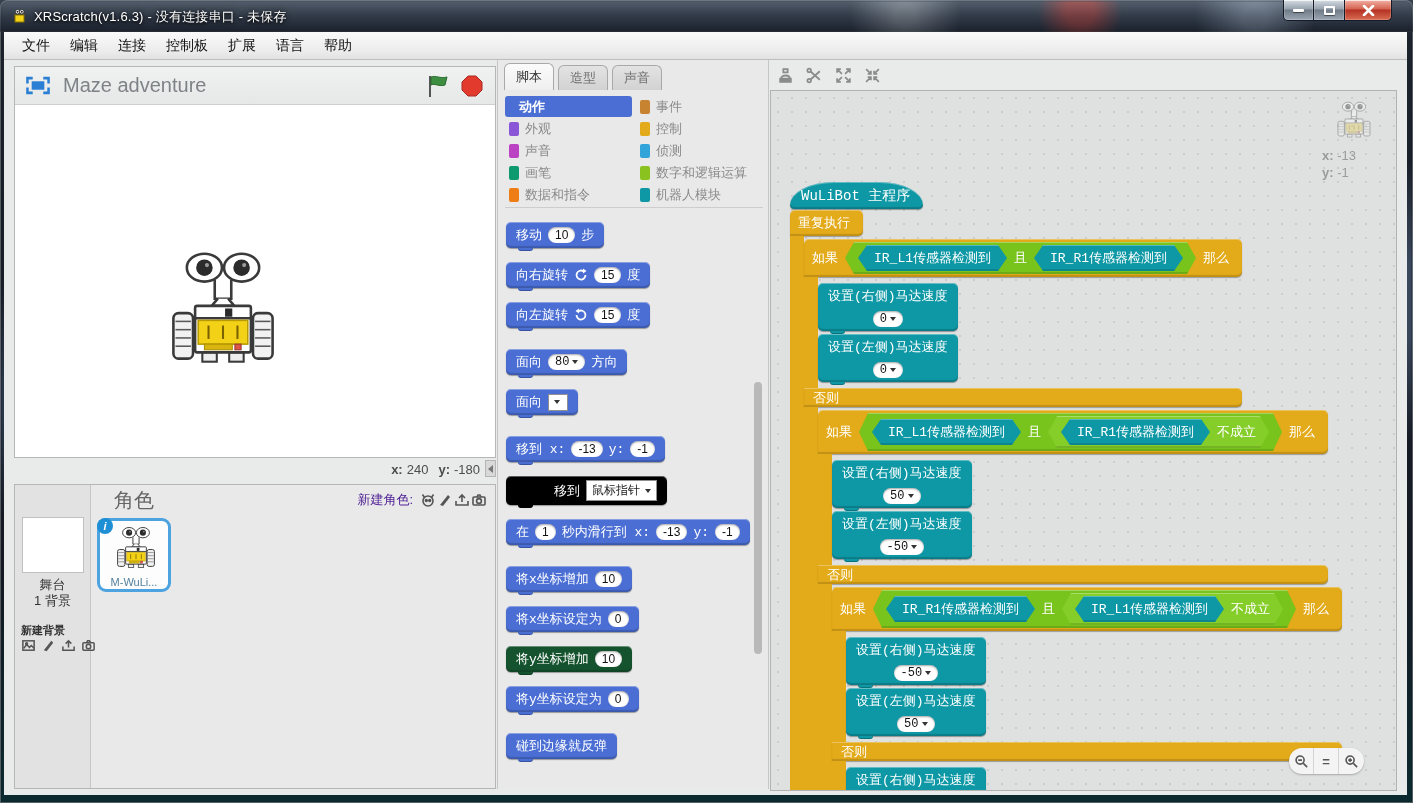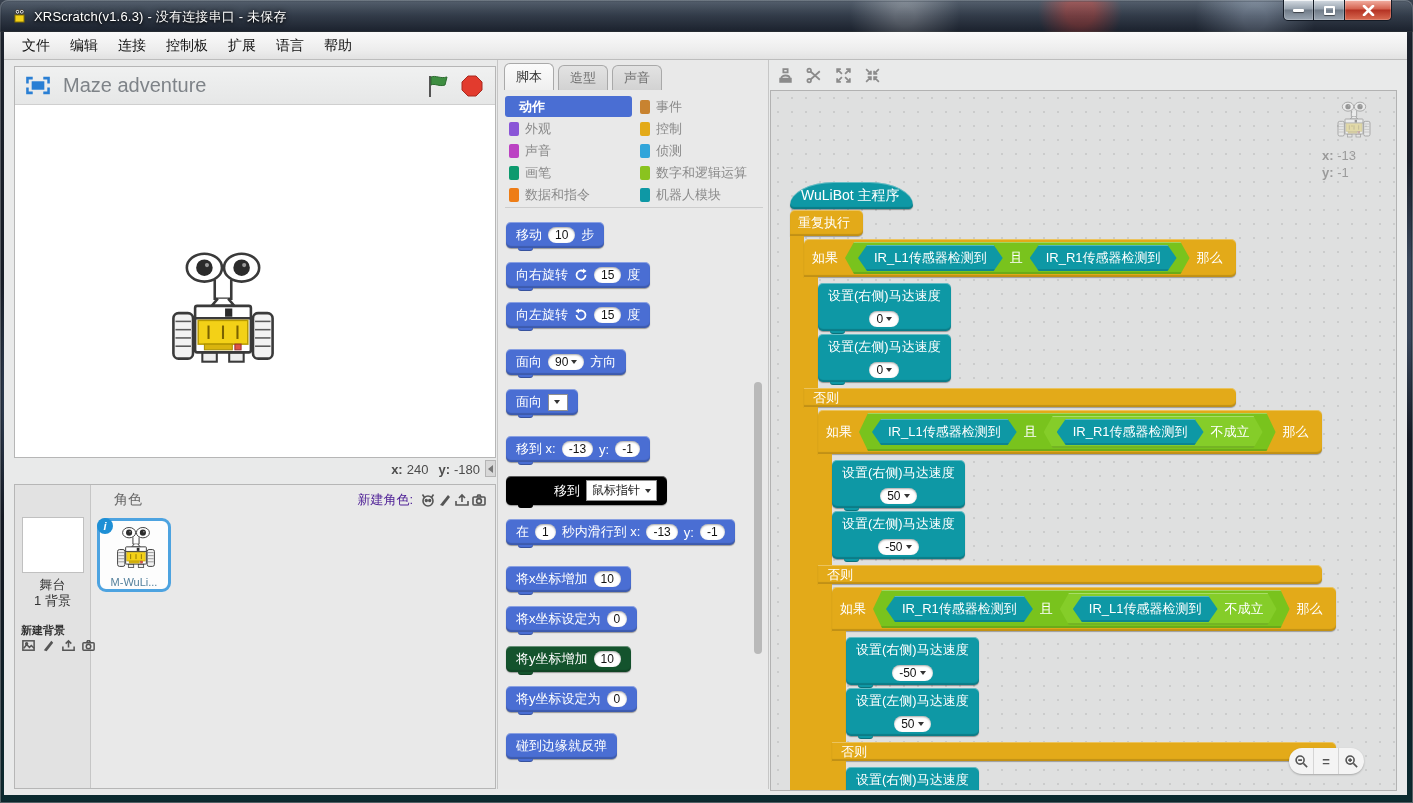--- a/index.html
+++ b/index.html
@@ -58,21 +58,21 @@
   .tri-left { width:0; height:0; border-top:4px solid transparent; border-bottom:4px solid transparent; border-right:5px solid #777; }
   
   .sprite-panel { left:10px; top:424px; width:482px; height:305px; background:#e9e9e9; }
   .sprite-left { position:absolute; left:0; top:0; width:76px; height:100%; background:#e2e2e2; border-right:1px solid #c6c6c6; }
   .stage-thumb-box { position:absolute; left:7px; top:32px; width:62px; height:56px; background:#fff; border:1px solid #c0c0c0; }
   .stage-thumb-label { position:absolute; left:0; top:92px; width:100%; text-align:center; font-size:13px; color:#333; line-height:16px; }
   .new-backdrop-label { position:absolute; left:6px; top:138px; font-size:11px; font-weight:bold; color:#333; }
   .backdrop-icons { position:absolute; left:5px; top:152px; display:flex; gap:3px; }
   .mini-icon { width:17px; height:17px; display:flex; align-items:center; justify-content:center; }
   .sprite-right-header { position:absolute; left:77px; top:0; right:0; height:30px; display:flex; align-items:center; padding:0 8px; }
-  .sprites-title { font-size:14px; color:#666; margin-left:14px; flex:1; }
+  .sprites-title { font-size:20px; color:#666; margin-left:14px; flex:1; }
   .new-sprite-label { font-size:13px; color:#4c1d95; margin-right:6px; }
   .sprite-card { position:absolute; left:82px; top:33px; width:74px; height:74px; border:3px solid #4da3e0; border-radius:9px;
     background:#fdfdfd; }
   .sprite-card svg { position:absolute; left:13px; top:4px; width:46px; height:46px; }
   .sprite-card-name { position:absolute; bottom:1px; width:100%; text-align:center; font-size:11px; color:#54809c; }
   .info-badge { position:absolute; left:-3px; top:-3px; width:16px; height:16px; border-radius:50%; background:#1e8fd5;
     color:#fff; font-size:11px; font-weight:bold; text-align:center; line-height:16px; font-style:italic; }
   
   .palette-panel { position:absolute; left:493px; top:0; width:272px; height:729px; background:#e9e9e9;
     border-left:1px solid #c6c6c6; border-right:1px solid #c6c6c6; }
@@ -130,21 +130,21 @@
   .celse { display:flex; align-items:center; height:19px; padding:0 9px; border-radius:0 5px 5px 0; width:auto;
     box-shadow:inset 0 1px 0 rgba(255,255,255,.3), inset 0 -2px 1px rgba(0,0,0,.15), 0 1px 1px rgba(0,0,0,.3); }
   .cclose { height:15px; border-radius:0 5px 5px 5px; width:auto; display:flex; align-items:center; padding-left:7px;
     box-shadow:inset 0 1px 0 rgba(255,255,255,.3), inset 0 -2px 1px rgba(0,0,0,.15), 0 1px 1px rgba(0,0,0,.3); }
   .hex { display:inline-flex; align-items:center; white-space:nowrap; color:#fff;
     box-shadow:inset 0 1px 0 rgba(255,255,255,.3), inset 0 -2px 0 rgba(0,0,0,.12); }
   .hex.op { gap:7px; padding:3px 13px; font-size:13px;
     clip-path:polygon(9px 0,calc(100% - 9px) 0,100% 50%,calc(100% - 9px) 100%,9px 100%,0 50%); }
   .hex.sensor { padding:4px 16px; font-size:13px;
     clip-path:polygon(9px 0,calc(100% - 9px) 0,100% 50%,calc(100% - 9px) 100%,9px 100%,0 50%); }
-  .btext { white-space:nowrap; }
+  .btext { white-space:nowrap;font-family:Liberation Mono, monospace; }
 </style>
 </head>
 <body>
 
 <svg width="0" height="0" style="position:absolute">
   <symbol id="robot" viewBox="0 0 120 112">
     <g stroke="#3a3a3a" stroke-width="2.5" fill="#fff">
       <rect x="12" y="60" width="19" height="44" rx="5" fill="#f2f2f2"></rect>
       <rect x="89" y="60" width="19" height="44" rx="5" fill="#f2f2f2"></rect>
       <g stroke="#5a5a5a" stroke-width="1.5">
@@ -403,21 +403,21 @@
                 <path d="M2.5 7 a4.5 4.5 0 1 0 2 -3.7" stroke="#fff" stroke-width="1.8"></path>
                 <path d="M5 0.5 L1.5 3 L5 5.5 Z" fill="#fff"></path>
               </svg>
             </span>
             <span class="oval">15</span>
             <span class="btext">度</span>
           </div>
           <div class="pblock" style="background: rgb(74, 110, 211); margin-top: 21px;">
             <span class="btext">面向</span>
             <span class="oval">
-              <span class="btext">90</span>
+              <span class="btext">80</span>
               <span class="caret"></span>
             </span>
             <span class="btext">方向</span>
           </div>
           <div class="pblock" style="background: rgb(74, 110, 211);">
             <span class="btext">面向</span>
             <span class="ddrect">
               <span class="caret"></span>
             </span>
           </div>

